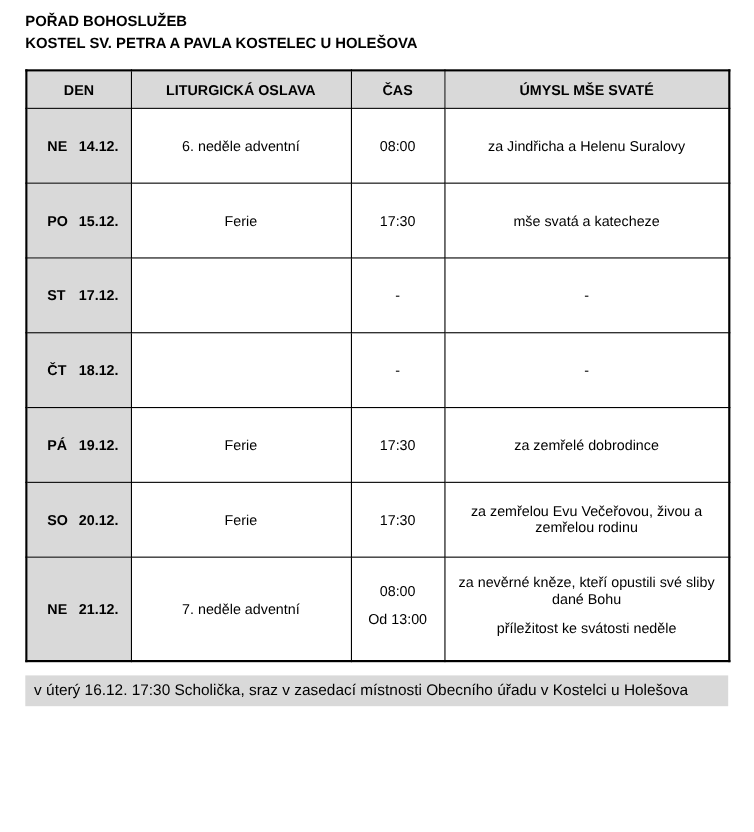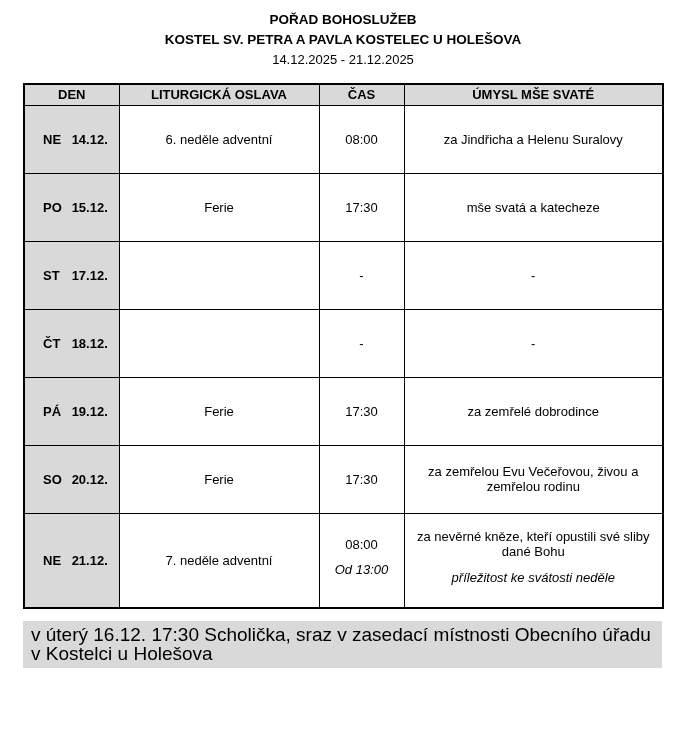--- a/index.html
+++ b/index.html
@@ -6,40 +6,40 @@
   html, body { background: #ffffff; }
   body {
     width: 685px;
     height: 756px;
     font-family: "Liberation Sans", sans-serif;
     color: #000;
     overflow: hidden;
   }
   .page { padding: 10px 22px 0 23px; }
 
-  .head { text-align: center; }
+  .head { }
   .title, .subtitle { font-size: 13.5px; font-weight: bold; line-height: 20px; }
   .daterange { font-size: 13px; line-height: 20px; }
 
   table.schedule {
     margin-top: 13px;
     width: 639px;
     border-collapse: collapse;
     table-layout: fixed;
     border: 2px solid #000;
   }
   .schedule th, .schedule td {
     border: 1px solid #000;
     font-size: 13px;
     padding: 2px 4px;
     vertical-align: middle;
     text-align: center;
     overflow: hidden;
   }
-  .schedule thead tr { height: 21px; }
+  .schedule thead tr { height: 34px; }
   .schedule th {
     background: #d9d9d9;
     font-weight: bold;
   }
   .schedule tbody tr { height: 68px; }
   .schedule tbody tr.tall { height: 95px; }
   td.den {
     background: #d9d9d9;
     font-weight: bold;
     text-align: left;
@@ -50,41 +50,39 @@
   .multi-inner { display: flex; flex-direction: column; height: 100%; }
   .multi-inner .first {
     flex: 1;
     display: flex; align-items: center; justify-content: center;
     padding: 2px 4px;
   }
   .multi-inner .second {
     height: 32px;
     display: flex; align-items: center; justify-content: center;
     padding: 2px 4px;
-    font-style: italic;
   }
 
   .footer-note {
     margin-top: 12px;
     width: 639px;
     background: #d9d9d9;
-    font-size: 19px;
+    font-size: 14px;
     line-height: 19px;
     padding: 4px 8px 5px 8px;
   }
 </style>
 </head>
 <body>
 
 <div class="page">
 
   <div class="head">
     <div class="title">POŘAD BOHOSLUŽEB</div>
     <div class="subtitle">KOSTEL SV. PETRA A PAVLA KOSTELEC U HOLEŠOVA</div>
-    <div class="daterange">14.12.2025 - 21.12.2025</div>
   </div>
 
   <table class="schedule">
     <colgroup>
       <col style="width:95px">
       <col style="width:200px">
       <col style="width:85px">
       <col style="width:259px">
     </colgroup>
     <thead>

